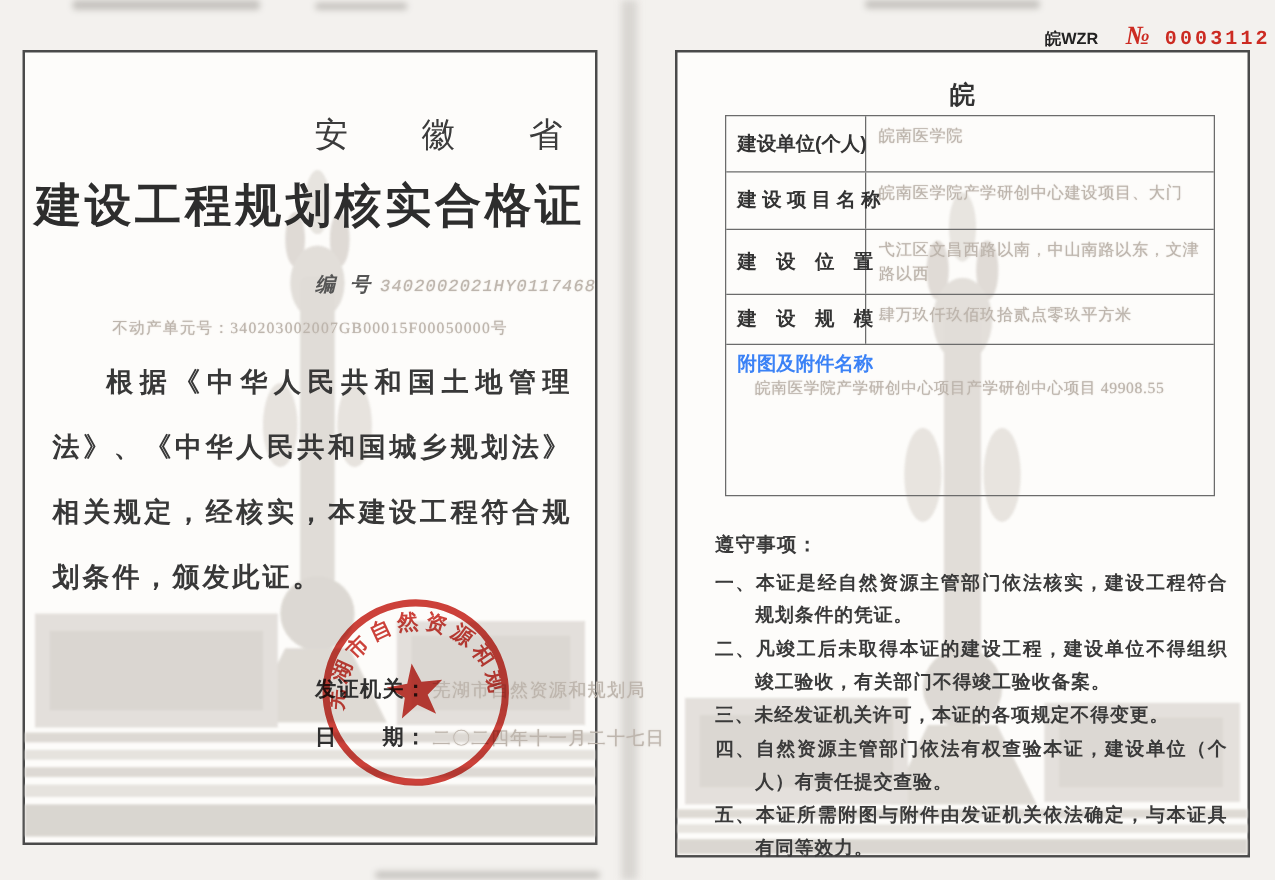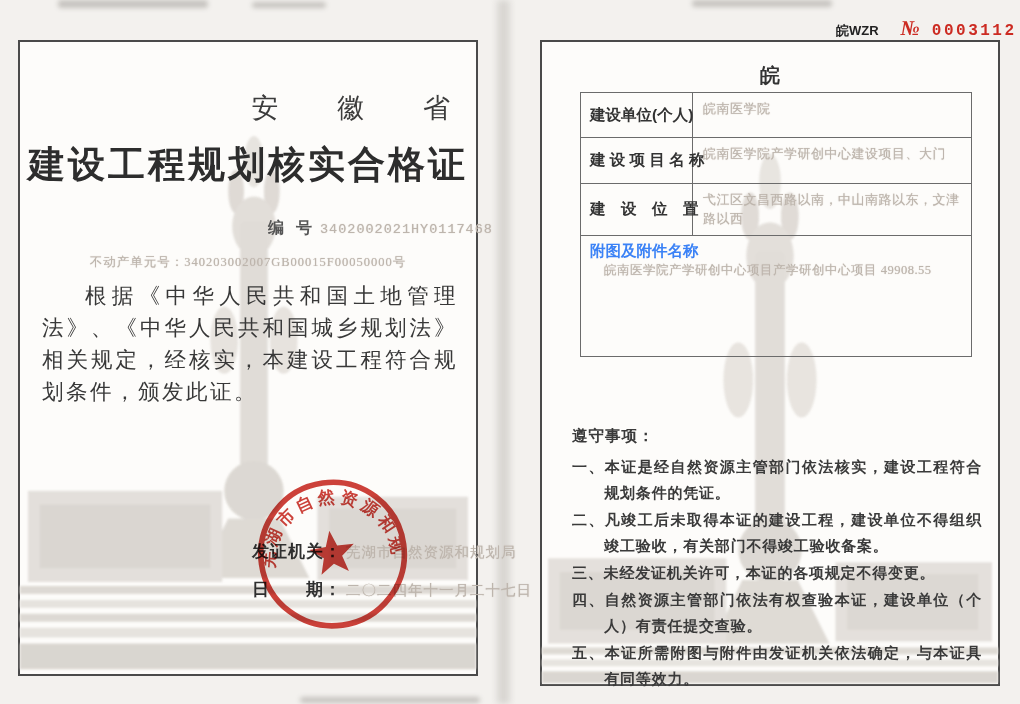--- a/index.html
+++ b/index.html
@@ -13,27 +13,27 @@
   .smudge{position:absolute;background:#8f8b86;opacity:.45;filter:blur(2.5px);border-radius:3px;}
   .card{position:absolute;background:var(--paper);border:2px solid var(--border-dark);}
   #card-left{left:18px;top:40px;width:460px;height:636px;}
   #card-right{left:540px;top:40px;width:460px;height:646px;}
   .wm{position:absolute;left:0;top:0;width:100%;height:100%;opacity:.95;filter:blur(1px);pointer-events:none;}
   .layer{position:absolute;left:0;top:0;width:100%;height:100%;}
 
   
   .province{position:absolute;top:48px;left:0;right:0;text-align:right;font-size:27px;color:#3c3c3c;letter-spacing:26px;padding-left:26px;}
   .cert-title{position:absolute;top:98px;left:0;right:0;text-align:center;font-size:37px;font-weight:bold;color:#2d2d2d;letter-spacing:3px;}
-  .serial-line{position:absolute;top:176px;left:248px;white-space:nowrap;}
+  .serial-line{position:absolute;top:176px;left:232px;white-space:nowrap;font-style:italic;}
   .serial-label{font-size:16px;font-weight:bold;color:#555;letter-spacing:4px;}
   .faint{color:var(--faint);text-shadow:0 0 1px rgba(195,186,176,.9);}
   .serial-value{font-size:13.5px;letter-spacing:1px;font-family:"Liberation Mono", monospace;}
   .unit-line{position:absolute;top:212px;left:0;right:0;text-align:center;font-size:12.5px;letter-spacing:1px;}
-  .body-text{position:absolute;top:238px;left:22px;right:18px;font-size:21.5px;font-weight:normal;color:#383838;
-             line-height:32px;letter-spacing:2.5px;text-align:justify;text-indent:2em;}
+  .body-text{position:absolute;top:238px;left:22px;right:18px;font-size:21.5px;font-weight:bold;color:#383838;
+             line-height:52px;letter-spacing:2.5px;text-align:justify;text-indent:2em;}
   .issue-row{position:absolute;left:232px;white-space:nowrap;}
   .issue-label{font-size:17px;font-weight:bold;color:#2f2f2f;letter-spacing:1px;}
   .issue-value{font-size:14.5px;letter-spacing:1px;}
   #issuer-row{top:498px;} #date-row{top:536px;}
   #seal{position:absolute;left:230px;top:426px;width:164px;height:164px;transform:rotate(-8deg);
         opacity:.88;mix-blend-mode:multiply;}
 
   
   .code-line{position:absolute;left:836px;top:16px;white-space:nowrap;}
   .code-prefix{font-size:13px;font-weight:bold;color:#222;font-family:"Liberation Sans",sans-serif;}
@@ -158,20 +158,24 @@
           <div class="tvalue faint">皖南医学院</div>
         </div>
         <div class="trow r2">
           <div class="tlabel">建 设 项 目 名 称</div>
           <div class="tvalue faint">皖南医学院产学研创中心建设项目、大门</div>
         </div>
         <div class="trow r3">
           <div class="tlabel">建　设　位　置</div>
           <div class="tvalue faint">弋江区文昌西路以南，中山南路以东，文津路以西</div>
         </div>
+        <div class="trow r4">
+          <div class="tlabel">建　设　规　模</div>
+          <div class="tvalue faint">肆万玖仟玖佰玖拾贰点零玖平方米</div>
+        </div>
         <div class="attach-cell">
           <div class="attach-label">附图及附件名称</div>
           <div class="attach-item faint">皖南医学院产学研创中心项目产学研创中心项目 49908.55</div>
         </div>
       </div>
 
       <div class="notes">
         <div class="notes-title">遵守事项：</div>
         <ul>
           <li>一、本证是经自然资源主管部门依法核实，建设工程符合规划条件的凭证。</li>

